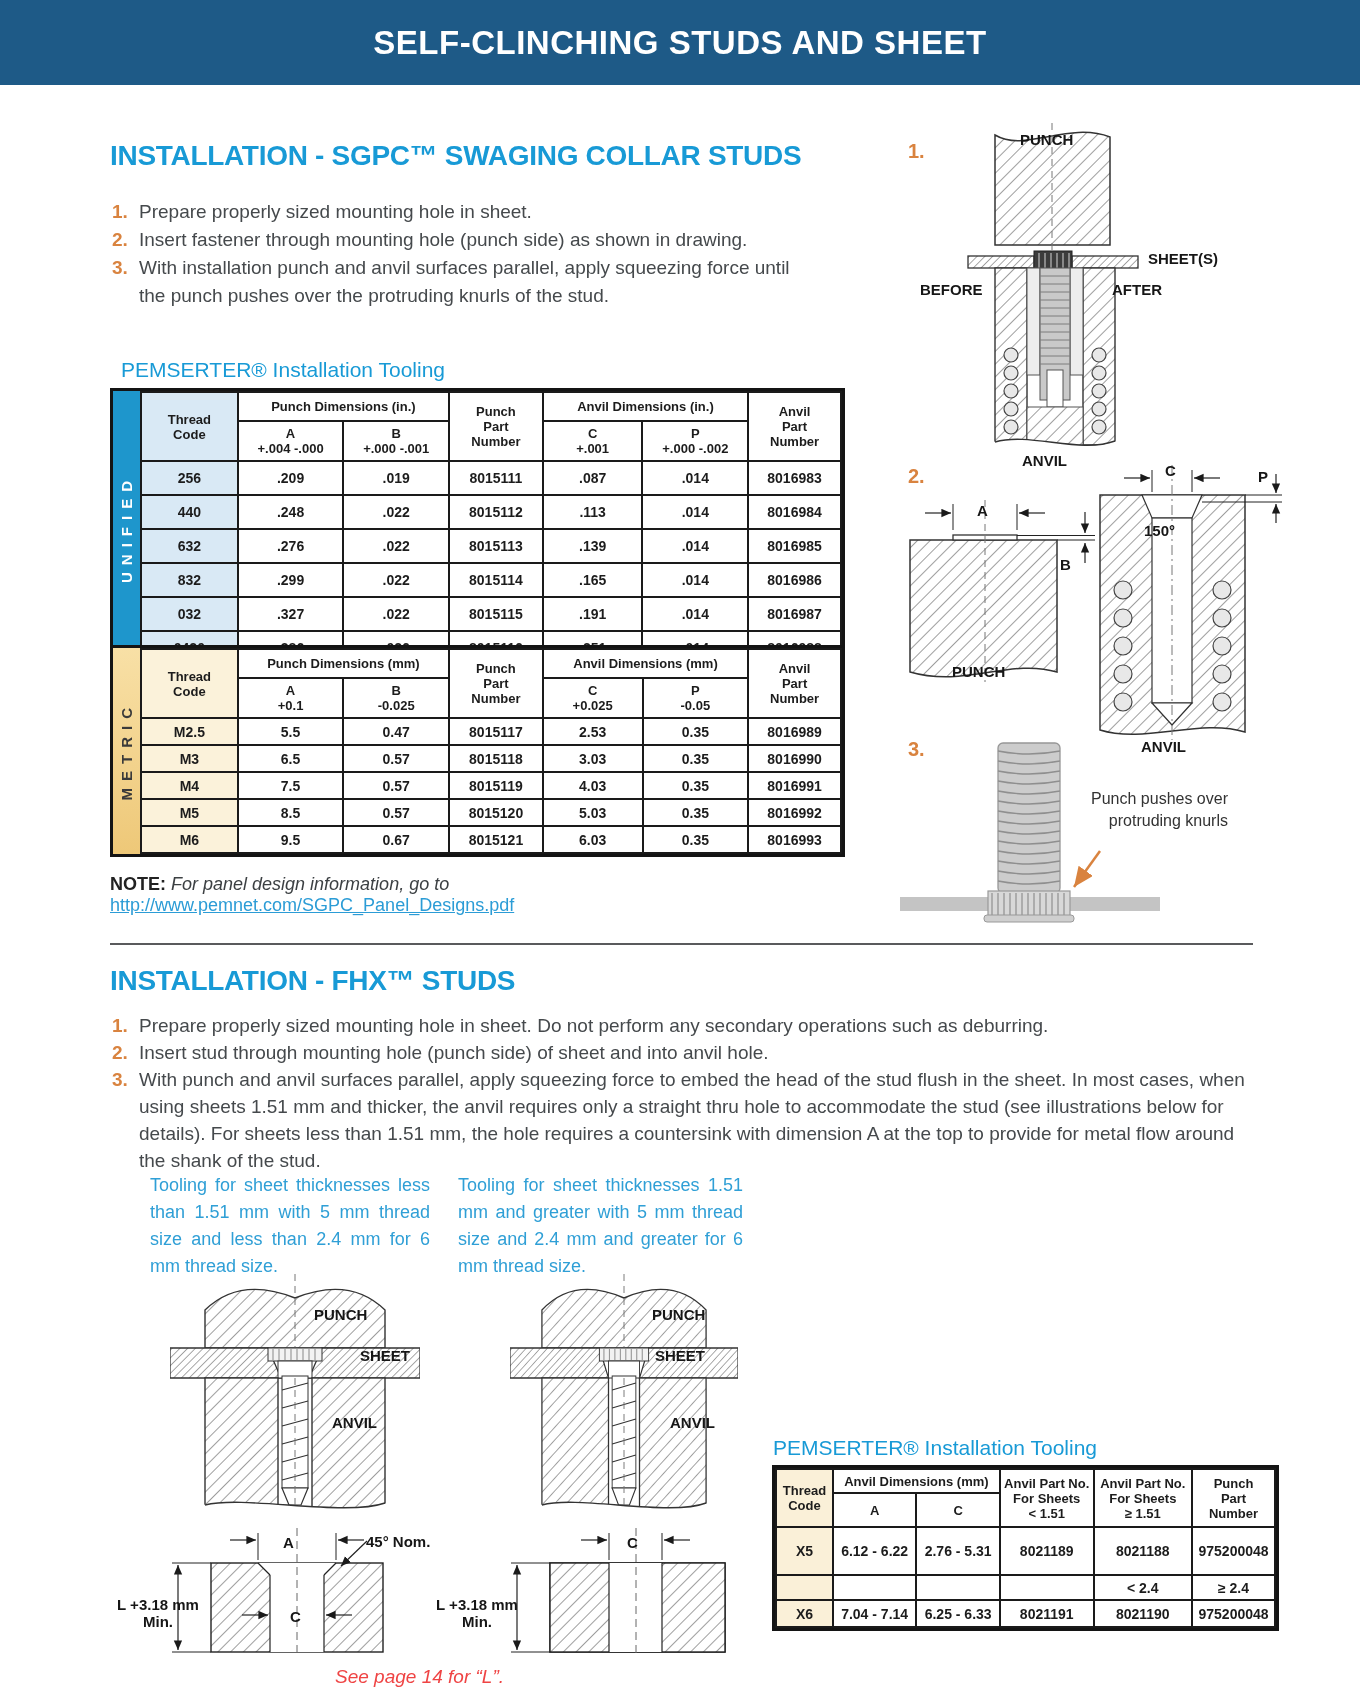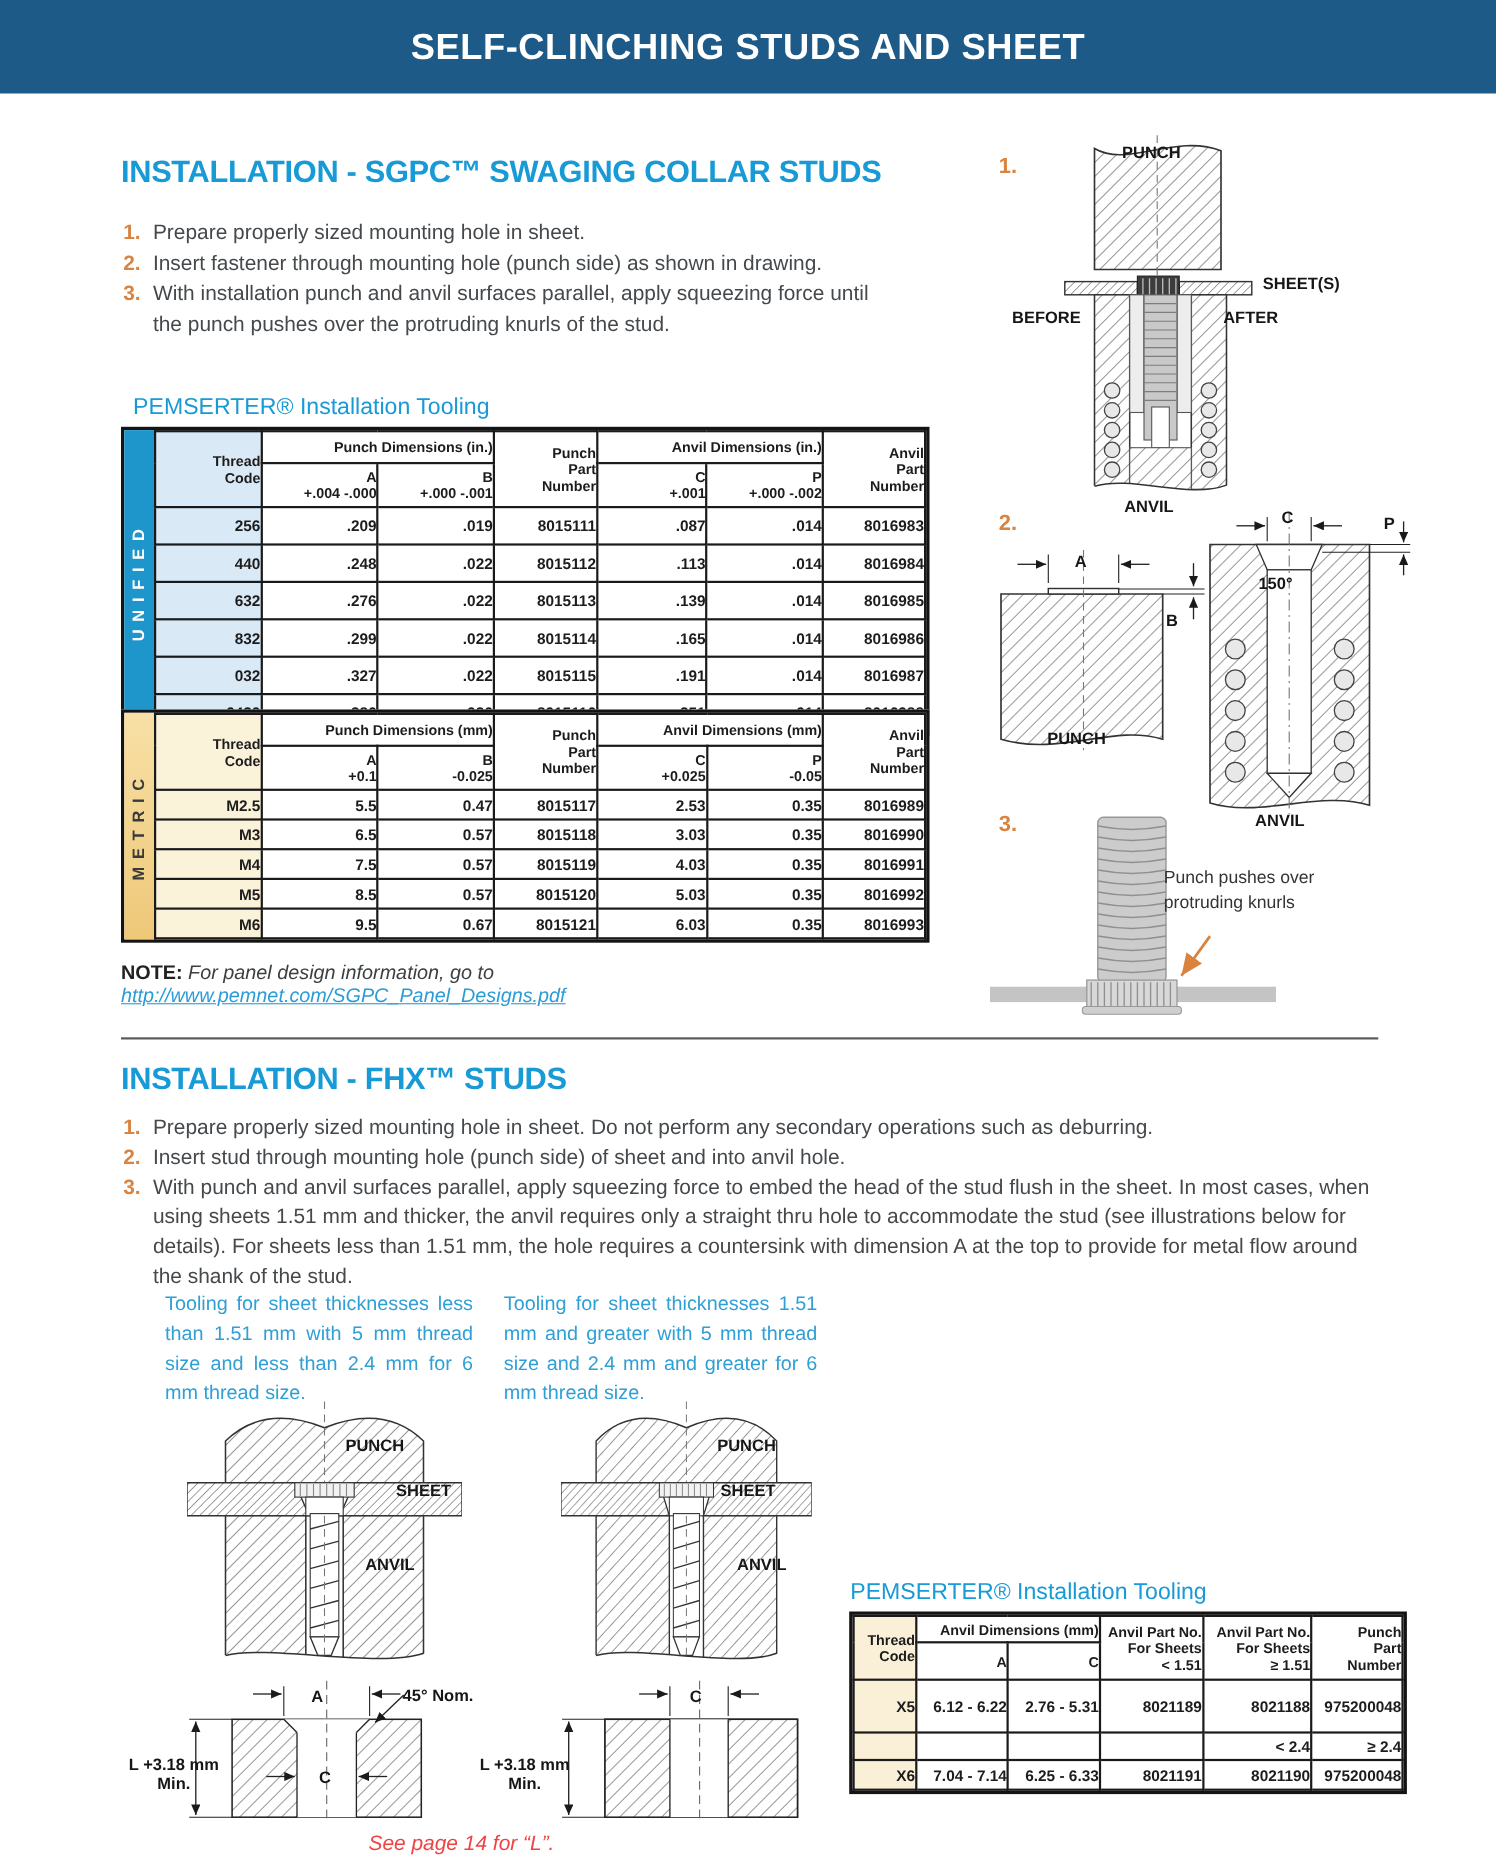--- a/index.html
+++ b/index.html
@@ -18,45 +18,45 @@
   .step{display:flex;align-items:flex-start}
   .step .n{color:#d9833f;font-weight:bold;flex:none;width:27px}
   .step .t{flex:1}
 
   .tbl-wrap{display:flex;border:3px solid #141414;background:#fff;box-sizing:border-box}
   .band{width:27px;flex:none;display:flex;align-items:center;justify-content:center}
   .band span{writing-mode:vertical-rl;transform:rotate(180deg);font-weight:bold;
              font-size:15px;letter-spacing:7px}
   .unified .band{background:#1e96cc;color:#fff}
   .metric .band{background:linear-gradient(180deg,#f8e0a6,#eec878);color:#3a3a3a}
-  .ttable{border-collapse:collapse;table-layout:fixed;text-align:right;flex:1}
+  .ttable{border-collapse:collapse;table-layout:fixed;text-align:center;flex:1}
   .ttable th,.ttable td{border:2px solid #1a1a1a;white-space:pre-line;padding:0;
                         vertical-align:middle;font-weight:bold;color:#1c1c1c}
   .ttable th{font-size:13px;line-height:15px}
   .ttable td{font-size:14px}
   .ttable tr.g{height:29px}
   .ttable tr.s{height:40px}
   .unified .ttable tr.d{height:34px}
   .metric .ttable tr.d{height:27px}
   .unified td.tc,.unified th.tc{background:#d9e9f5}
   .metric td.tc,.metric th.tc{background:#fbf2da}
   .fhx-t td.tc,.fhx-t th.tc{background:#faf0d8}
 
   .note{font-size:18px;color:#3c4043}
   .note b{font-style:normal;color:#222}
   .note i{font-style:italic}
-  .note a{color:#2b9cd6;font-style:italic;text-decoration:underline}
+  .note a{color:#2b9cd6;text-decoration:underline}
   .divider{height:2px;background:#595a5c}
 
   .bluep{color:#2f9fd6;font-size:18px;line-height:27px;text-align:justify}
 
   .dlabel{position:absolute;font-weight:bold;font-size:15px;color:#161616;white-space:pre-line}
   .dlabel.ctr{text-align:center}
   .fignum{position:absolute;color:#d9833f;font-weight:bold;font-size:20px}
-  .caption{position:absolute;font-size:16px;color:#333;text-align:left;white-space:pre-line;line-height:22px}
+  .caption{position:absolute;font-size:16px;color:#333;text-align:right;white-space:pre-line;line-height:22px}
   .seepage{font-size:19px;font-style:italic;color:#ef4444}
   svg{display:block}
 </style>
 </head>
 <body>
 
 <div class="page">
 
   <svg class="abs" width="0" height="0" aria-hidden="true">
     <defs>

